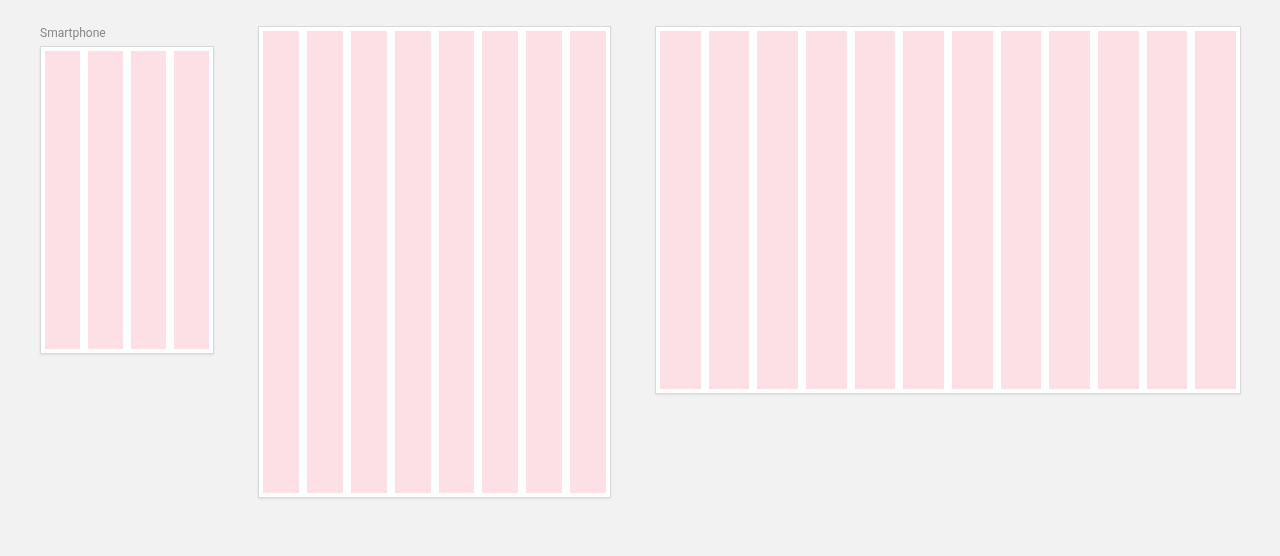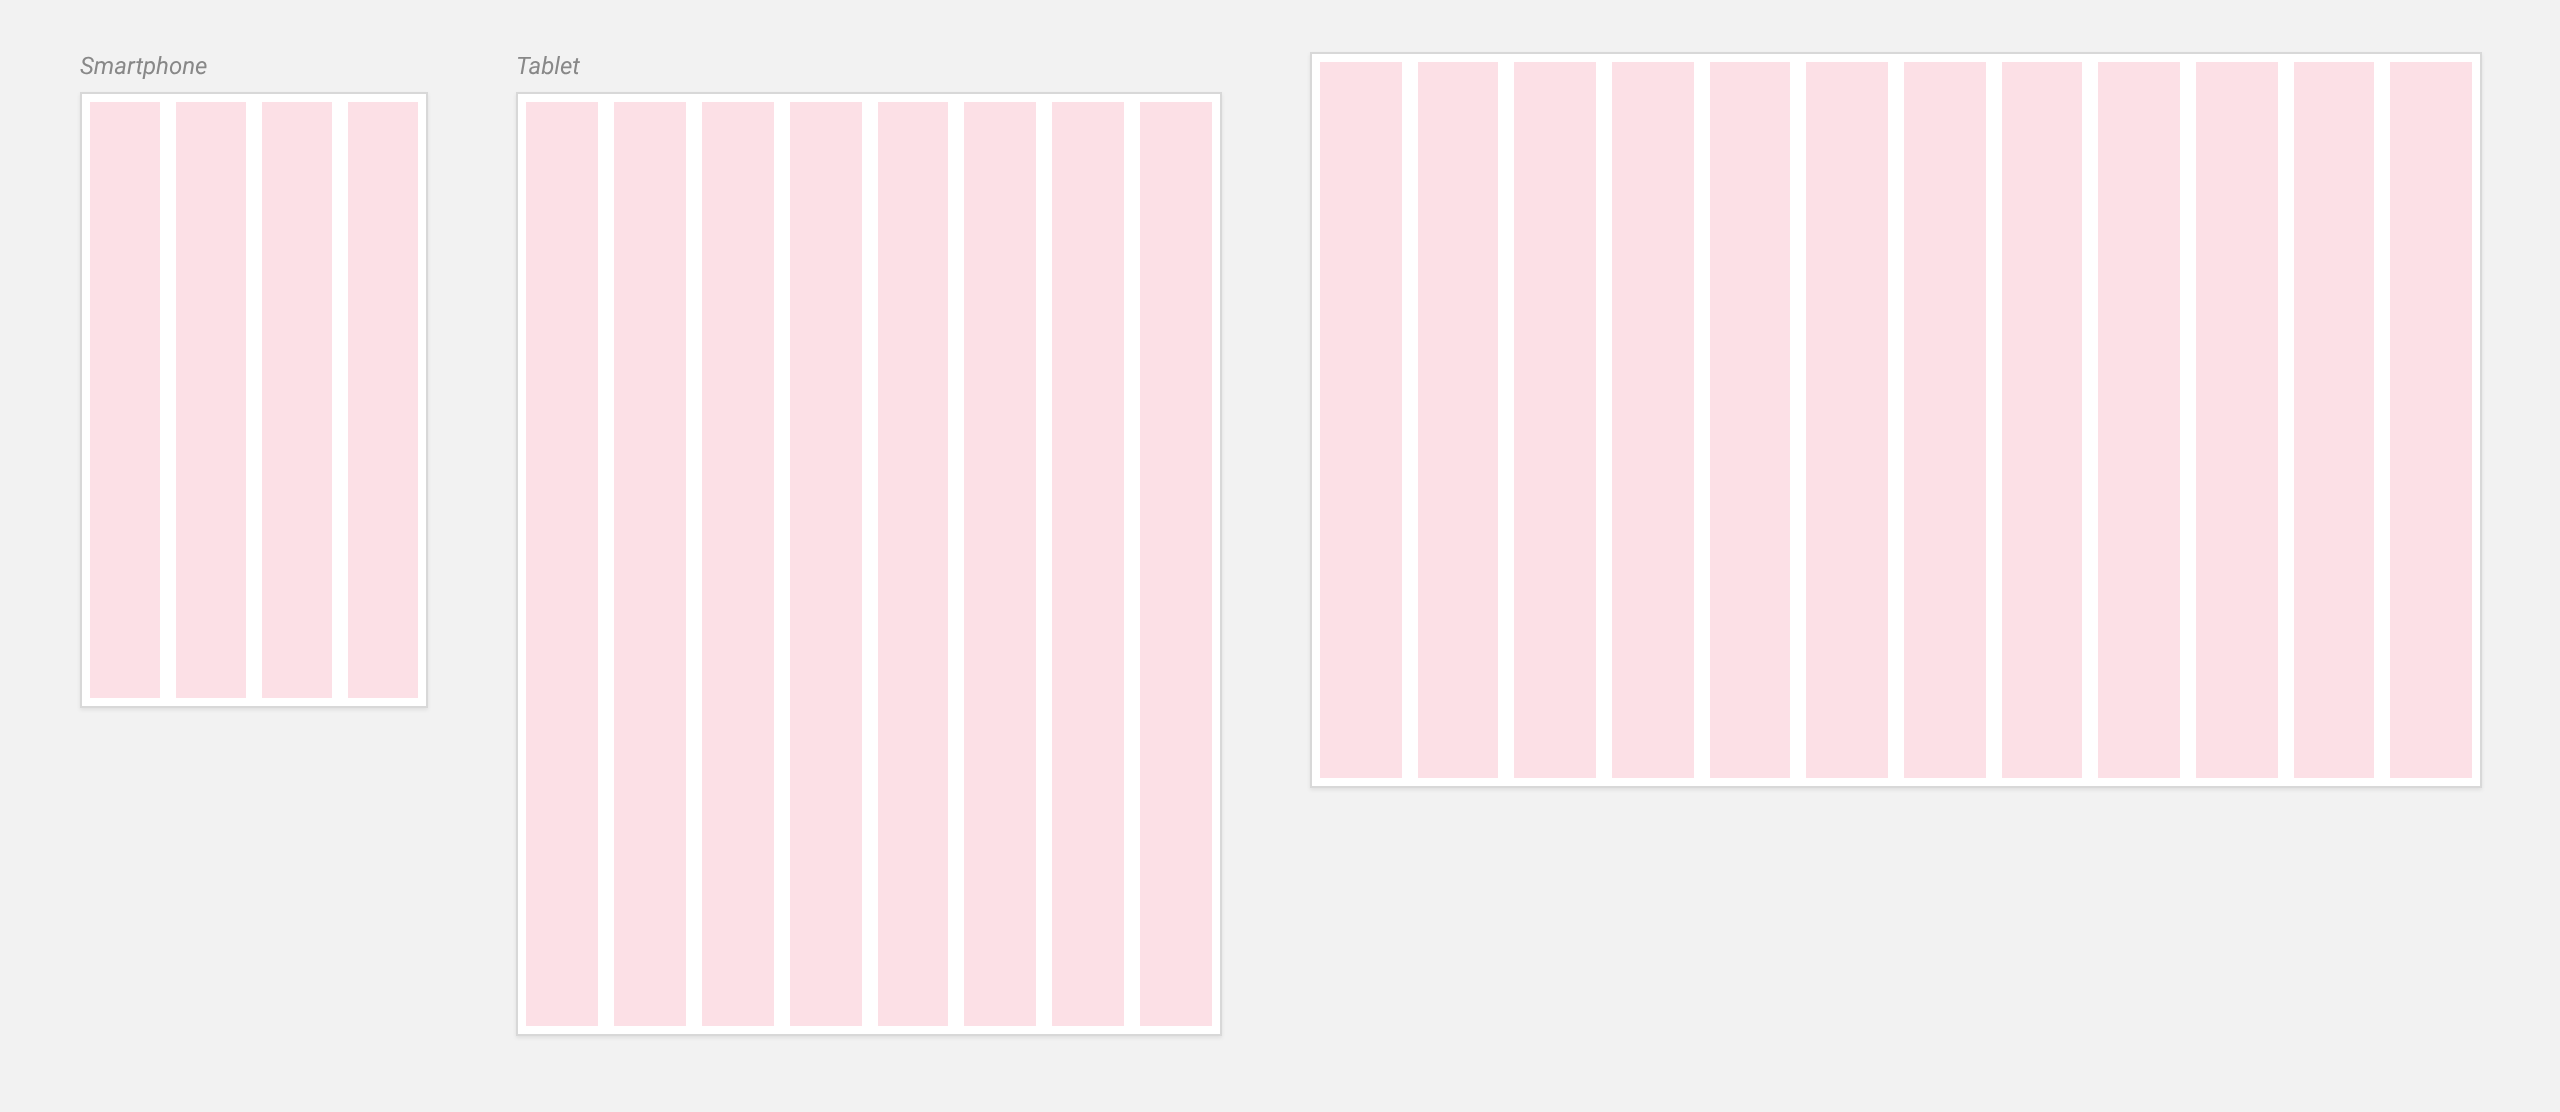--- a/index.html
+++ b/index.html
@@ -16,21 +16,20 @@
     }
     .container {
       display: flex;
       align-items: flex-start;
       padding: 26px 40px;
       gap: 44px;
     }
     .device-block {
       display: flex;
       flex-direction: column;
-      font-style: italic;
     }
     .device-label {
       font-size: 12px;
       color: #888;
       margin-bottom: 6px;
       font-weight: 400;
     }
     .frame {
       background: #fff;
       border: 1px solid #d8d8d8;
@@ -68,21 +67,20 @@
     <div class="device-label">Smartphone</div>
     <div class="frame frame-smartphone">
       <div class="col"></div>
       <div class="col"></div>
       <div class="col"></div>
       <div class="col"></div>
     </div>
   </div>
 
   <div class="device-block">
-    <div class="device-label">Tablet</div>
     <div class="frame frame-tablet">
       <div class="col"></div>
       <div class="col"></div>
       <div class="col"></div>
       <div class="col"></div>
       <div class="col"></div>
       <div class="col"></div>
       <div class="col"></div>
       <div class="col"></div>
     </div>

